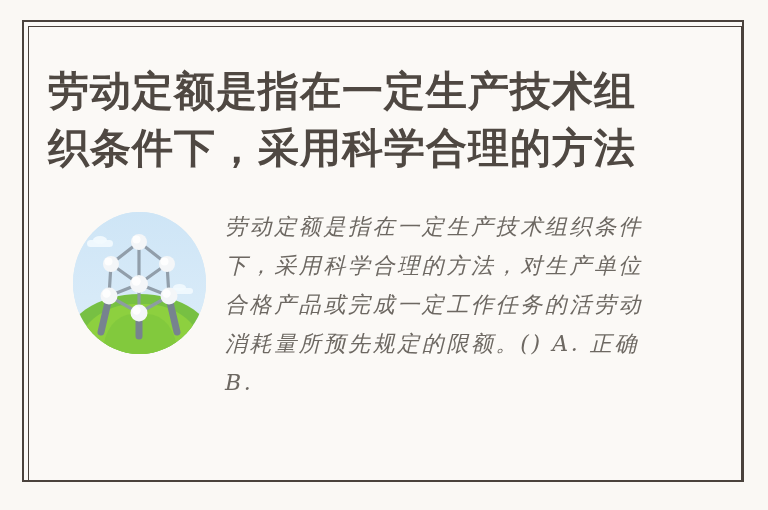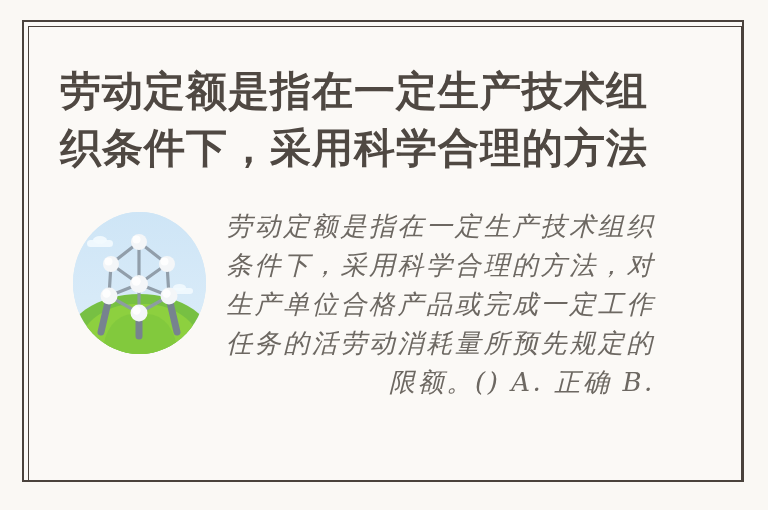--- a/index.html
+++ b/index.html
@@ -12,21 +12,20 @@
     background: #faf8f4;
     font-family: "Liberation Sans", sans-serif;
     overflow: hidden;
   }
 
   #page {
     position: relative;
     width: 768px;
     height: 510px;
     background: #faf8f4;
-    text-align: right;
   }
 
   
   #frame-outer {
     position: absolute;
     left: 22px;
     top: 20px;
     width: 722px;
     height: 462px;
     border: 2px solid #4a423c;
@@ -138,21 +137,21 @@
     left: 0; top: 0;
     width: 133px; height: 142px;
   }
 
   
   #body-text {
     position: absolute;
     left: 196px;
     top: 180px;
     width: 430px;
-    font-size: 26px;
+    font-size: 22px;
     line-height: 39px;
     color: #6d6862;
     letter-spacing: 2.6px;
     font-family: "DejaVu Serif", "Liberation Serif", serif;
     font-style: italic;
     white-space: pre-wrap;
     word-break: break-all;
   }
 </style>
 </head>

